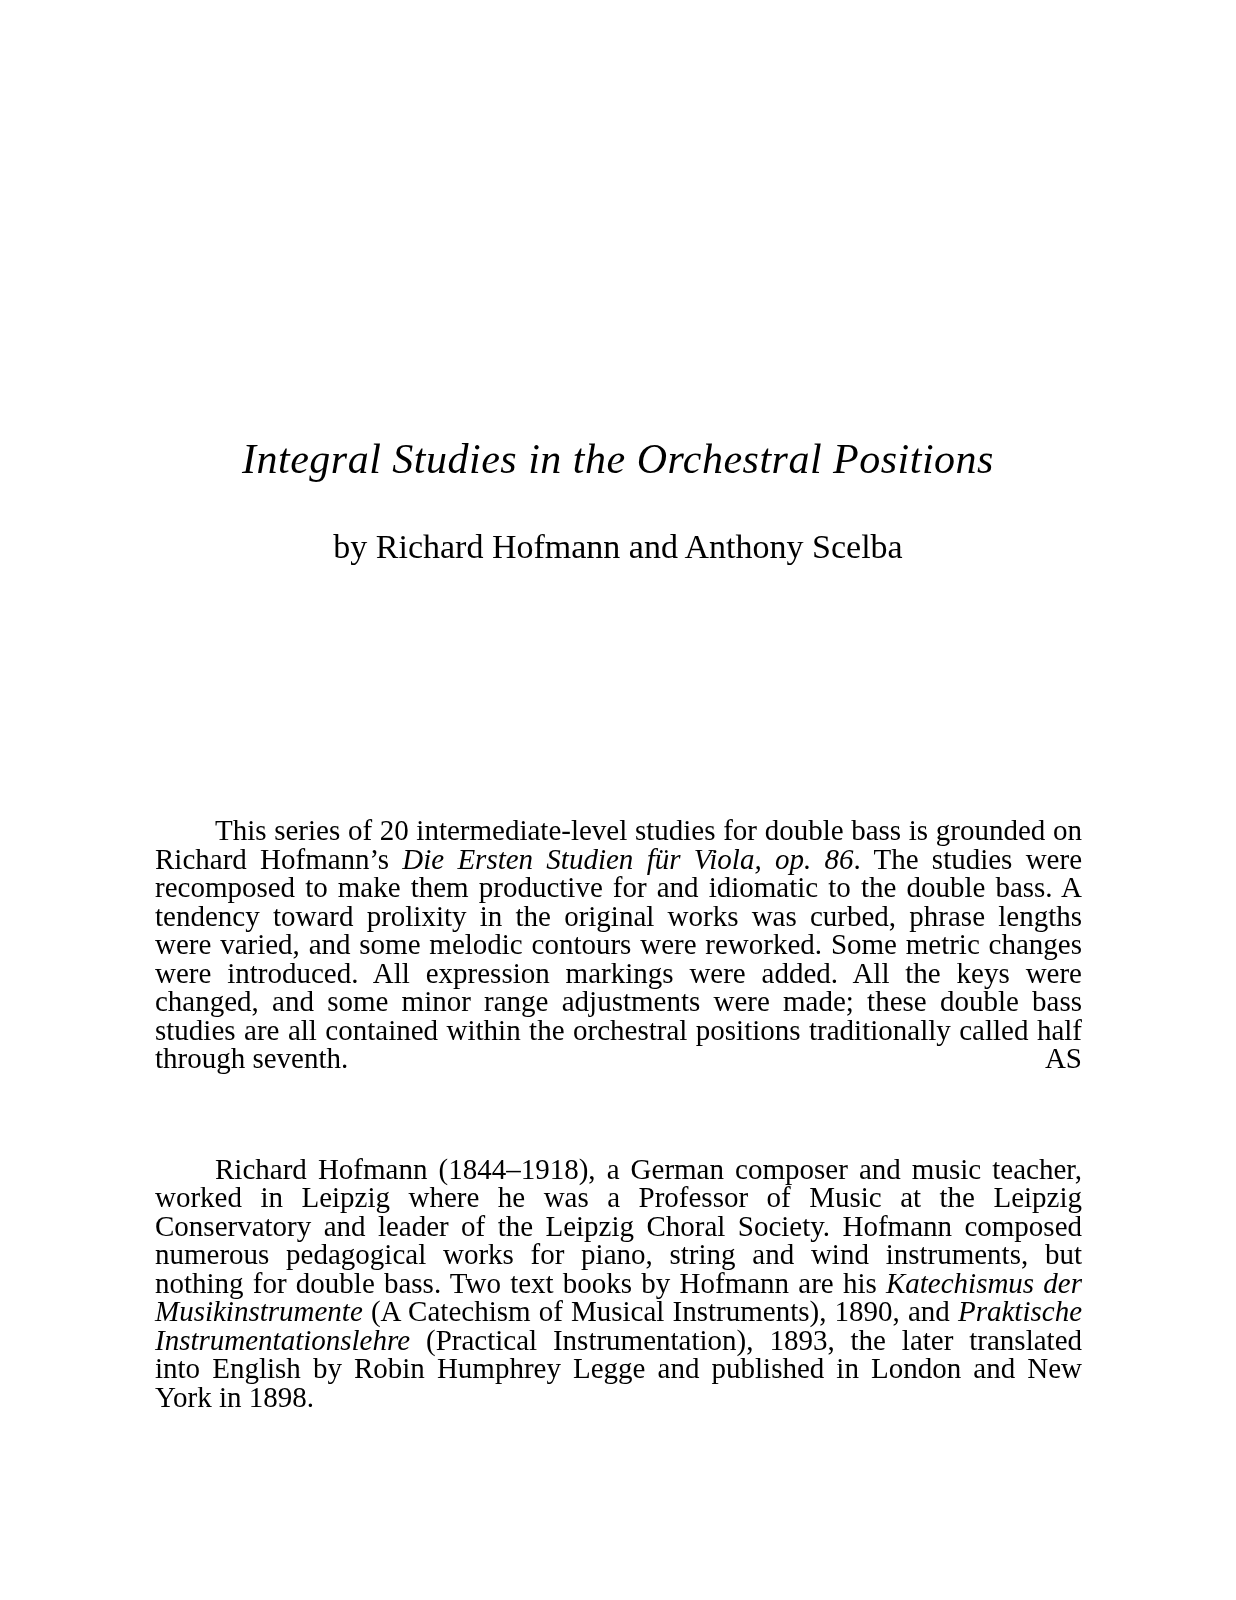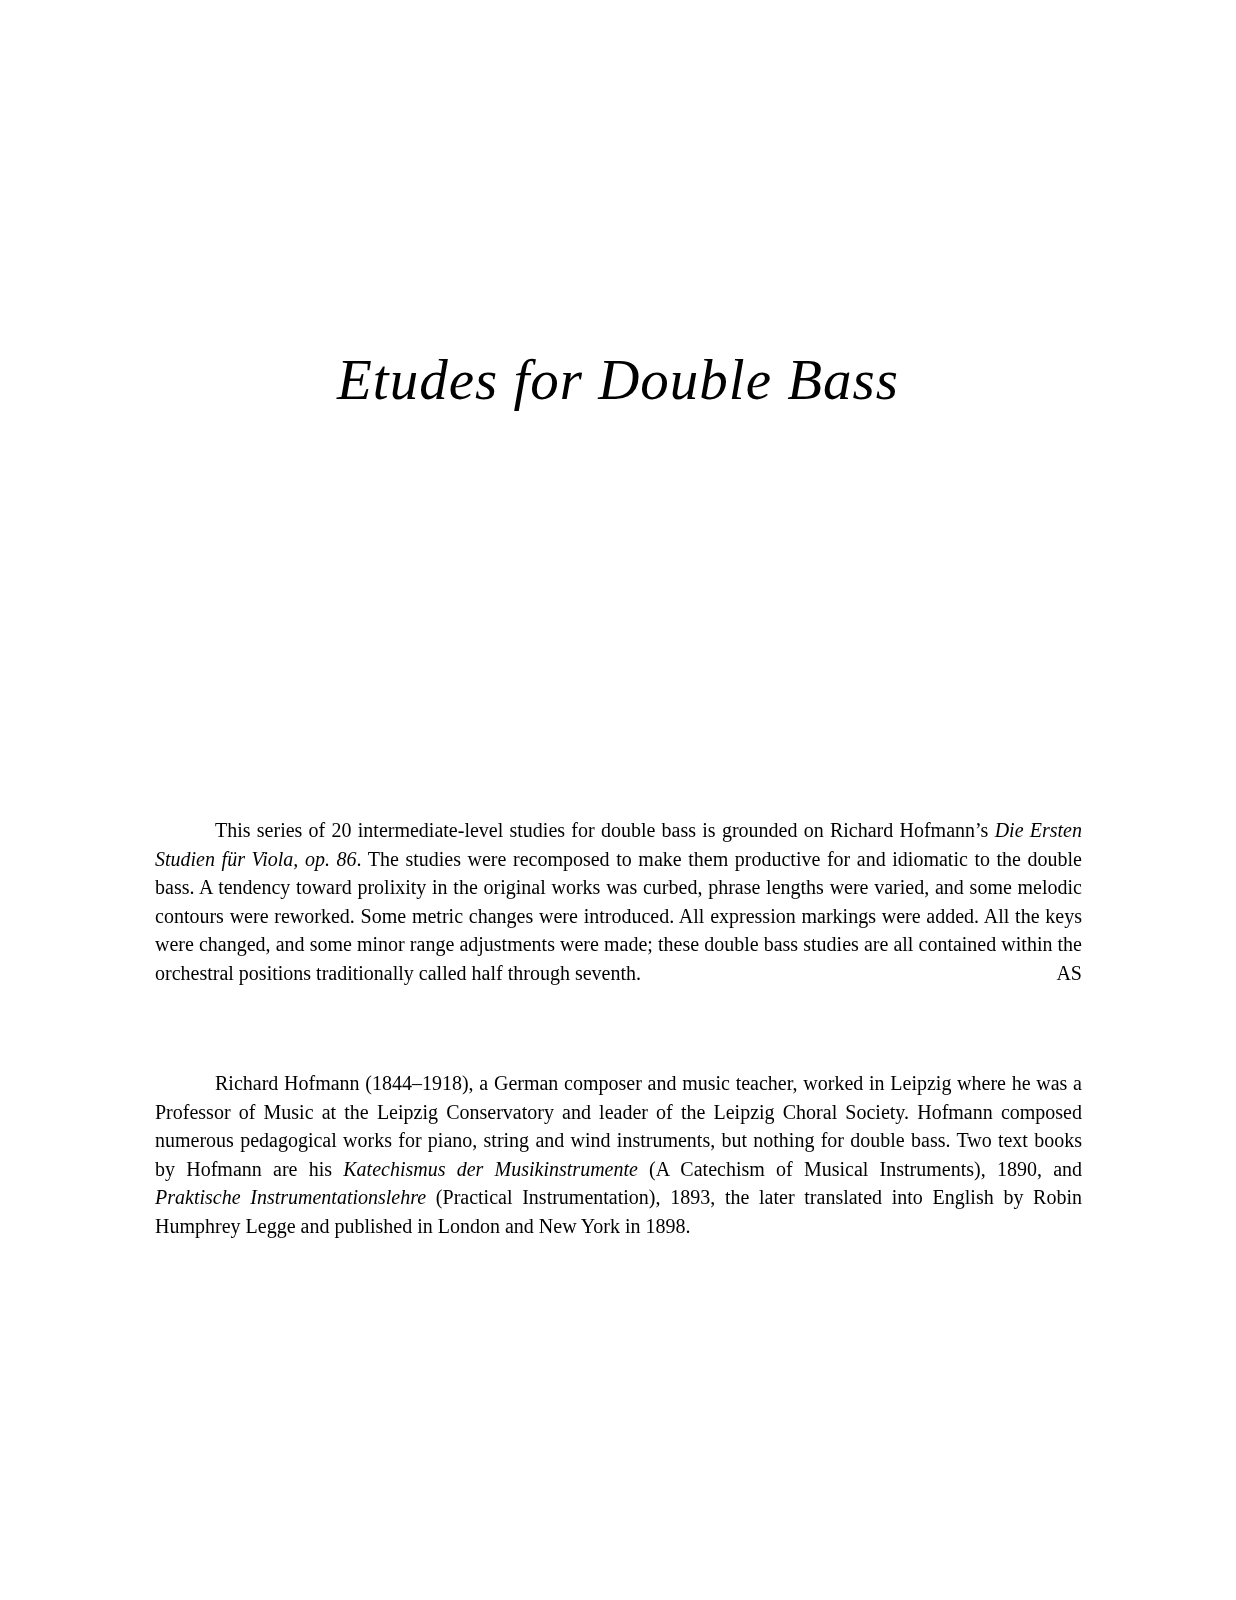--- a/index.html
+++ b/index.html
@@ -50,21 +50,21 @@
     margin: 0;
     text-align: center;
     font-size: 34px;
     line-height: 1;
   }
   .body-text {
     position: absolute;
     top: 816px;
     left: 155px;
     width: 927px;
-    font-size: 20px;
+    font-size: 29px;
     line-height: 28.5px;
     text-align: justify;
   }
   .par {
     margin: 0;
     text-indent: 60px;
     position: relative;
   }
   .par-2 {
     margin-top: 82px;
@@ -77,23 +77,24 @@
     right: 0;
     bottom: 0;
     text-indent: 0;
   }
 </style>
 </head>
 <body>
 
 <div class="page">
 
-  <h1 class="title">Etudes for Double Bass</h1>
 
+  <h2 class="subtitle">Integral Studies in the Orchestral Positions</h2>
 
+  <div class="byline">by Richard Hofmann and Anthony Scelba</div>
 
   <div class="body-text">
 
     <p class="par par-1">
       <span><span>This series of 20 intermediate-level studies for double bass is grounded on Richard Hofmann’s </span><span class="italic">Die Ersten Studien für Viola, op. 86</span><span>. The studies were recomposed to make them productive for and idiomatic to the double bass. A tendency toward prolixity in the original works was curbed, phrase lengths were varied, and some melodic contours were reworked. Some metric changes were introduced. All expression markings were added. All the keys were changed, and some minor range adjustments were made; these double bass studies are all contained within the orchestral positions traditionally called half through seventh.</span></span>
       <span class="attribution">AS</span>
     </p>
 
     <p class="par par-2">
       <span><span>Richard Hofmann (1844–1918), a German composer and music teacher, worked in Leipzig where he was a Professor of Music at the Leipzig Conservatory and leader of the Leipzig Choral Society. Hofmann composed numerous pedagogical works for piano, string and wind instruments, but nothing for double bass. Two text books by Hofmann are his </span><span class="italic">Katechismus der Musikinstrumente</span><span> (A Catechism of Musical Instruments), 1890, and </span><span class="italic">Praktische Instrumentationslehre</span><span> (Practical Instrumentation), 1893, the later translated into English by Robin Humphrey Legge and published in London and New York in 1898.</span></span>

